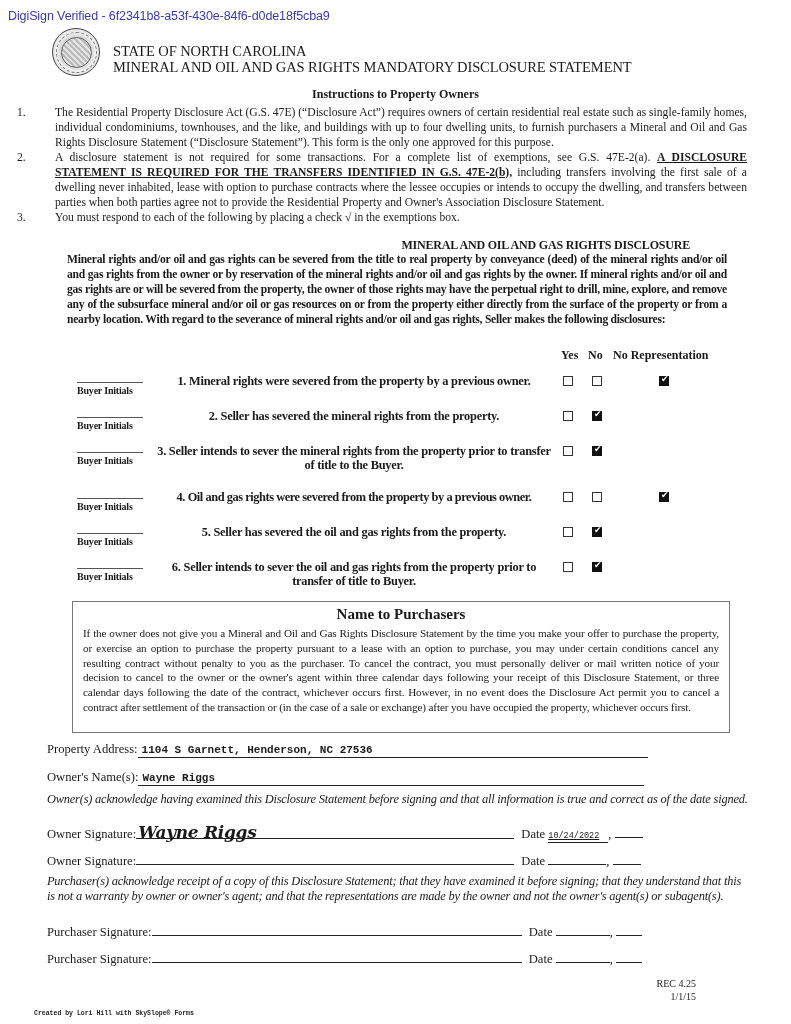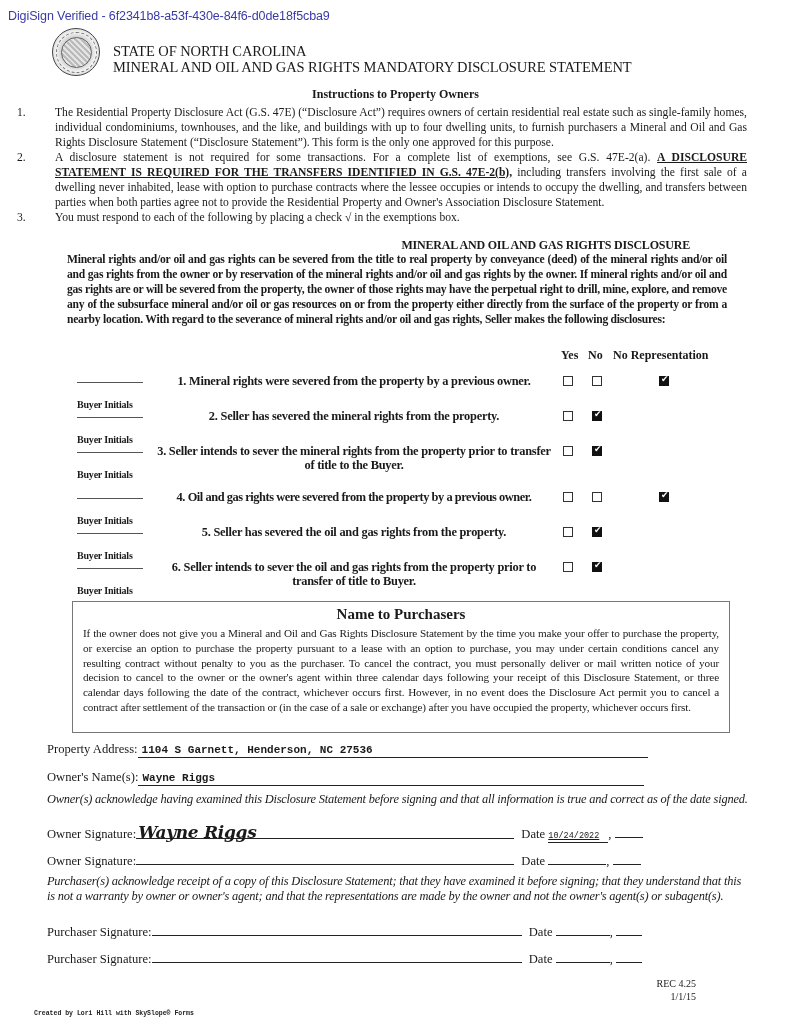--- a/index.html
+++ b/index.html
@@ -24,21 +24,21 @@
 
     .disc-heading { position: absolute; left: 0; width: 690px; top: 238px; text-align: right; font-size: 12px; font-weight: bold; letter-spacing: -0.2px; }
     .disc-body { position: absolute; left: 67px; top: 252px; width: 660px; font-size: 11.6px; line-height: 15px; font-weight: bold; text-align: justify; letter-spacing: -0.25px; }
 
     .col-headers { position: absolute; top: 348px; font-weight: bold; font-size: 12px; }
     .col-yes { left: 561px; }
     .col-no { left: 588px; }
     .col-norep { left: 613px; }
 
     .q-row { position: absolute; left: 77px; width: 670px; height: 32px; }
-    .initials { position: absolute; left: 0; top: 8px; width: 66px; border-top: 1px solid #555; padding-top: 16px; font-weight: bold; font-size: 10px; white-space: nowrap; letter-spacing: -0.2px; }
+    .initials { position: absolute; left: 0; top: 8px; width: 66px; border-top: 1px solid #555; padding-top: 2px; font-weight: bold; font-size: 10px; white-space: nowrap; letter-spacing: -0.2px; }
     .q-text { position: absolute; left: 77px; top: 0; width: 400px; font-weight: bold; font-size: 12.4px; line-height: 14px; letter-spacing: -0.25px; text-align: center; }
     .cb { position: absolute; width: 10px; height: 10px; border: 1px solid #333; background: #fff; }
     .cb.checked { background: #111; border-color: #111; }
     .cb.checked::after { content: "\2714"; position: absolute; left: 1px; top: -3px; color: #fff; font-size: 9px; font-family: "DejaVu Sans", sans-serif; }
     .cb-yes { left: 486px; top: 2px; }
     .cb-no { left: 515px; top: 2px; }
     .cb-norep { left: 582px; top: 2px; }
 
     .note-box { position: absolute; left: 72px; top: 601px; width: 658px; height: 132px; border: 1.5px solid #777; padding: 4px 10px 0 10px; }
     .note-title { text-align: center; font-weight: bold; font-size: 15px; margin-bottom: 3px; }

